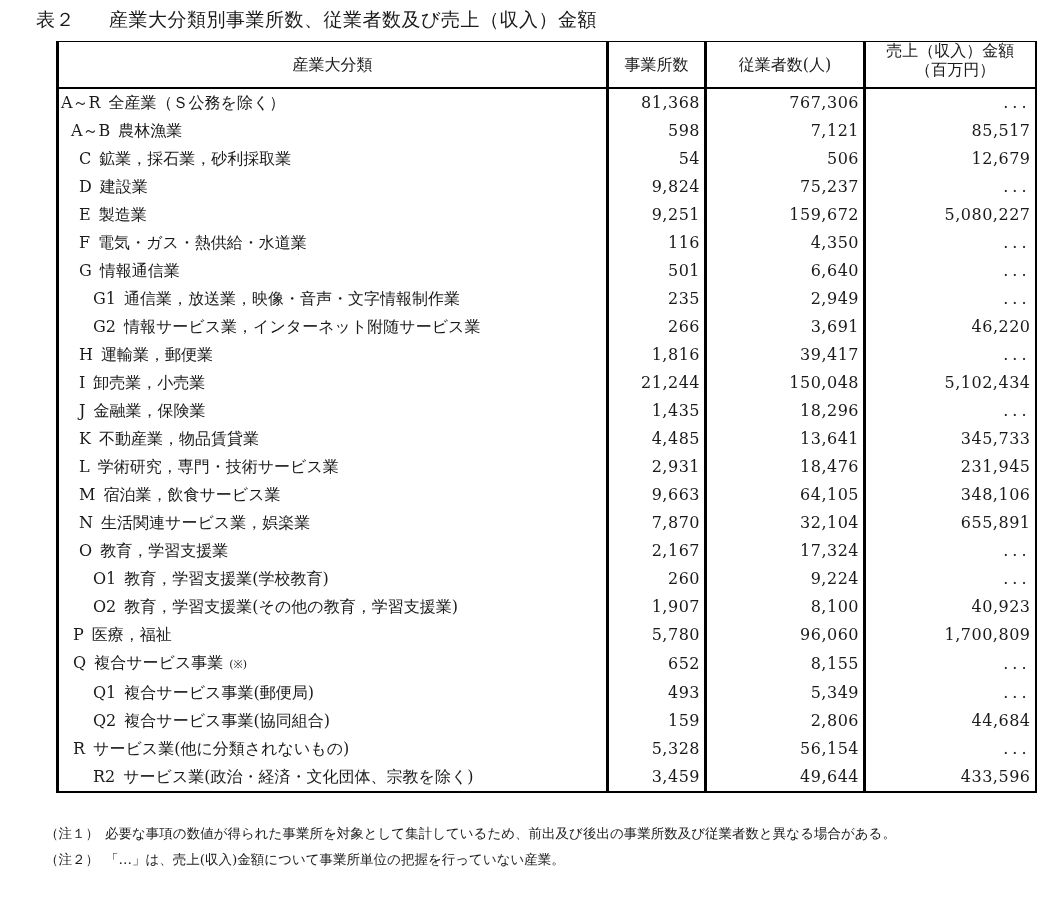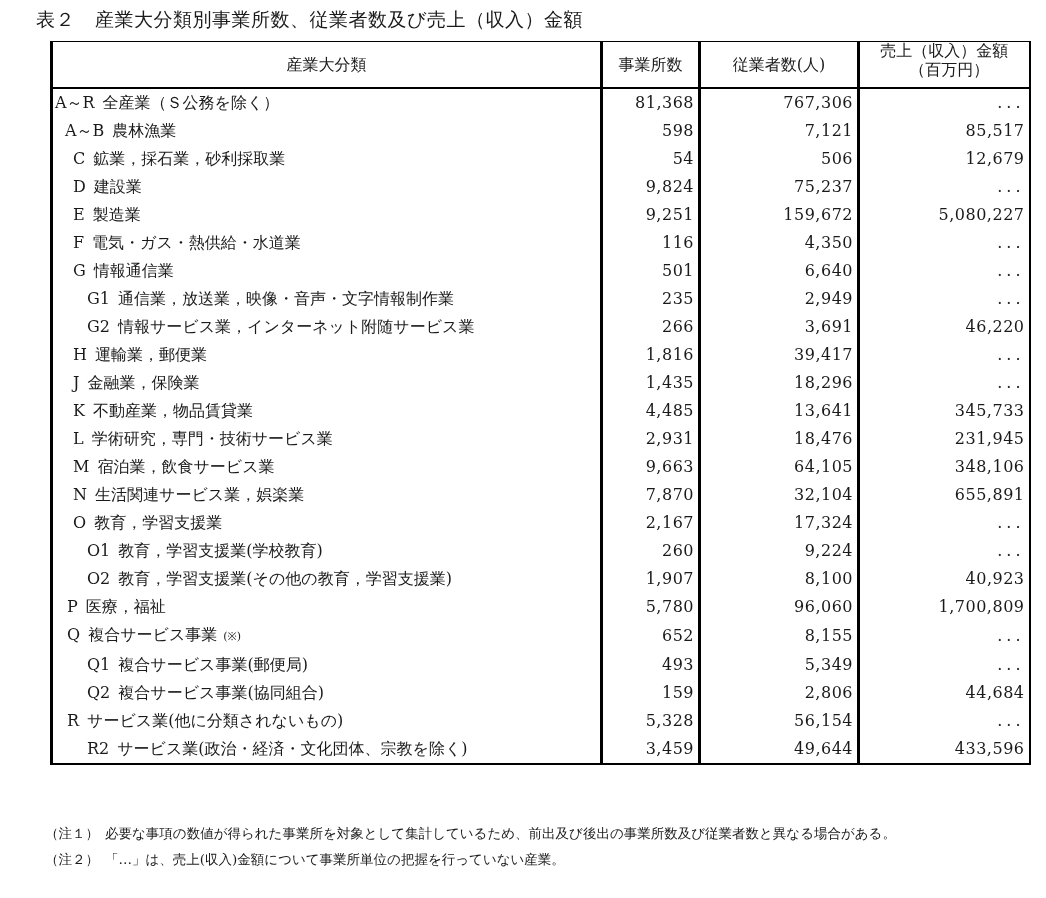--- a/index.html
+++ b/index.html
@@ -16,25 +16,25 @@
       overflow: hidden;
     }
     .title {
       position: absolute;
       left: 36px;
       top: 7px;
       font-size: 19px;
       letter-spacing: 0.5px;
       white-space: nowrap;
     }
-    .title .num { margin-right: 20px; }
+    .title .num { margin-right: 34px; }
 
     .tbl {
       position: absolute;
-      left: 50px;
+      left: 56px;
       top: 41px;
       width: 978px;
       border-collapse: collapse;
       table-layout: fixed;
       font-size: 16px;
     }
     .tbl col.c-name { width: 550px; }
     .tbl col.c-est  { width: 98px; }
     .tbl col.c-emp  { width: 159px; }
     .tbl col.c-sales{ width: 171px; }
@@ -177,20 +177,26 @@
         <td class="num emp"><span>3,691</span></td>
         <td class="num sales"><span>46,220</span></td>
       </tr>
       <tr>
         <td class="name ind-2"><span class="code">H</span><span>運輸業，郵便業</span></td>
         <td class="num est"><span>1,816</span></td>
         <td class="num emp"><span>39,417</span></td>
         <td class="num sales"><span class="dots">...</span></td>
       </tr>
       <tr>
+        <td class="name ind-2"><span class="code">I</span><span>卸売業，小売業</span></td>
+        <td class="num est"><span>21,244</span></td>
+        <td class="num emp"><span>150,048</span></td>
+        <td class="num sales"><span>5,102,434</span></td>
+      </tr>
+      <tr>
         <td class="name ind-2"><span class="code">J</span><span>金融業，保険業</span></td>
         <td class="num est"><span>1,435</span></td>
         <td class="num emp"><span>18,296</span></td>
         <td class="num sales"><span class="dots">...</span></td>
       </tr>
       <tr>
         <td class="name ind-2"><span class="code">K</span><span>不動産業，物品賃貸業</span></td>
         <td class="num est"><span>4,485</span></td>
         <td class="num emp"><span>13,641</span></td>
         <td class="num sales"><span>345,733</span></td>

